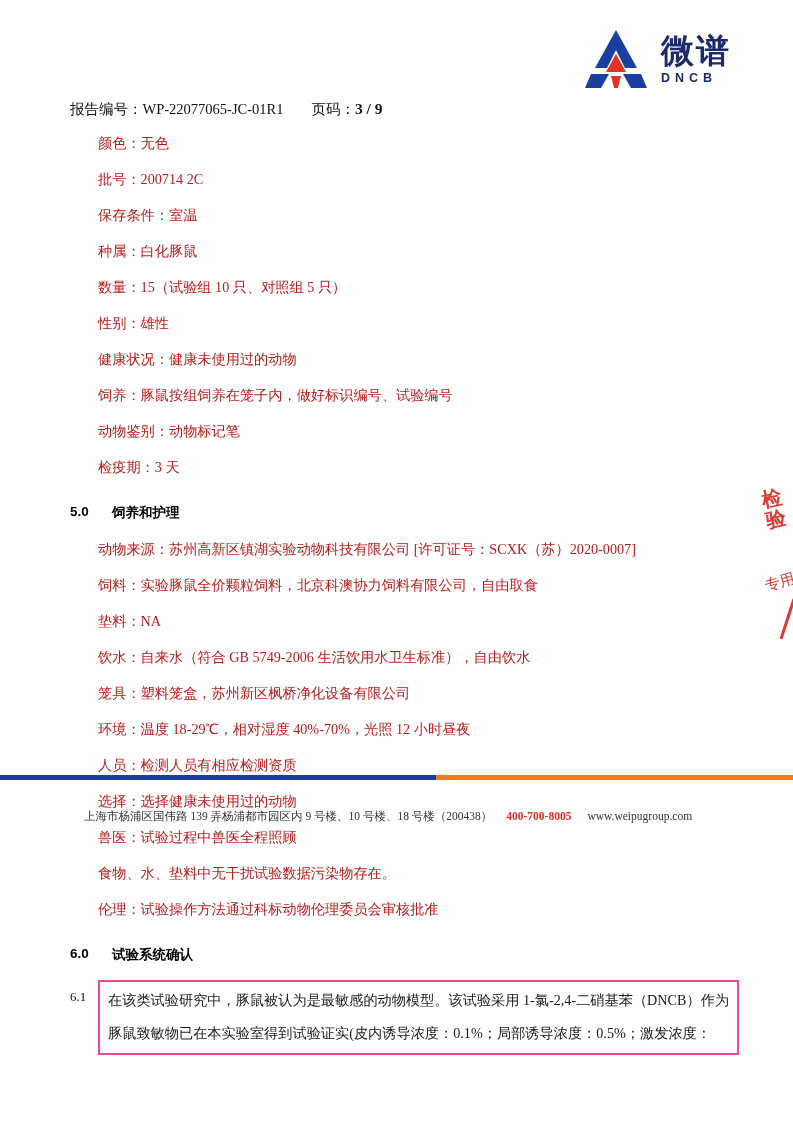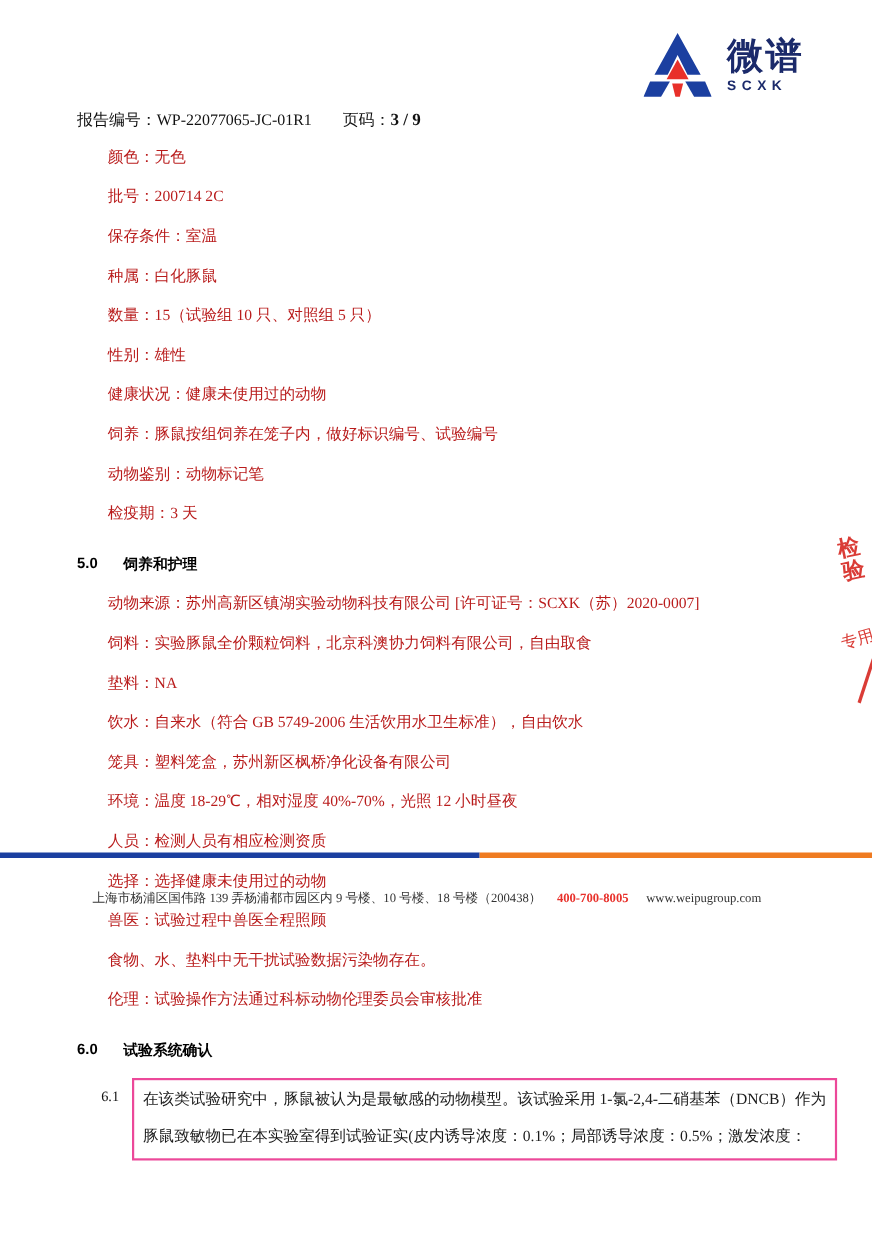--- a/index.html
+++ b/index.html
@@ -110,21 +110,20 @@
   .section-head .title { }
 
   .section-block { margin-bottom: 4px; }
 
   
   .highlight-wrap {
     position: relative;
     margin-top: 14px;
     display: flex;
     align-items: flex-start;
-    margin-left: 22px;
   }
   .hl-num {
     font-size: 13px;
     width: 28px;
     flex: 0 0 28px;
     padding-top: 9px;
     color: #111;
   }
   .hl-box {
     border: 2px solid #ec4899;
@@ -237,21 +236,21 @@
       <svg width="62" height="62" viewBox="0 0 62 62" xmlns="http://www.w3.org/2000/svg">
         <polygon points="31,2 52,40 40,40 31,22 22,40 10,40" fill="#1b3fa0"></polygon>
         <polygon points="31,26 41,44 21,44" fill="#e8302a"></polygon>
         <polygon points="6,46 24,46 16,60 0,60" fill="#1b3fa0"></polygon>
         <polygon points="38,46 56,46 62,60 46,60" fill="#1b3fa0"></polygon>
         <polygon points="26,48 36,48 33,60 29,60" fill="#e8302a"></polygon>
       </svg>
     </div>
     <div class="logo-text">
       <span class="logo-cn">微谱</span>
-      <span class="logo-en">SCXK</span>
+      <span class="logo-en">DNCB</span>
     </div>
   </div>
 
   <div class="report-header">
     <span class="label">报告编号：</span><span class="value">WP-22077065-JC-01R1</span><span class="page-label">页码：</span><span class="page-num">3 / 9</span>
   </div>
 
   <div class="content">
 
     <div class="line">颜色：无色</div>

